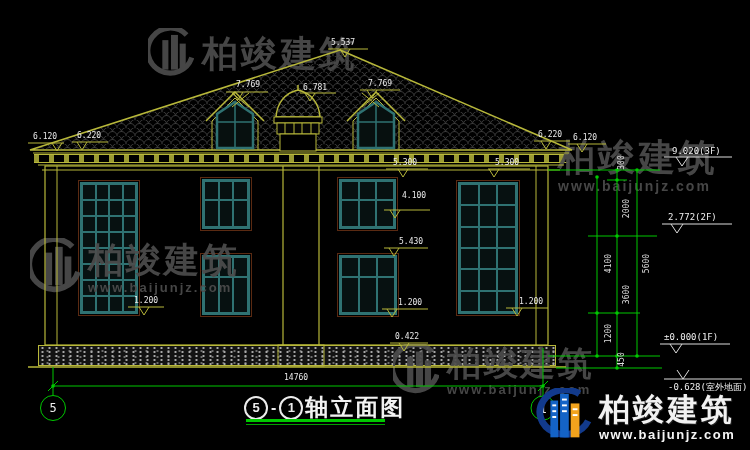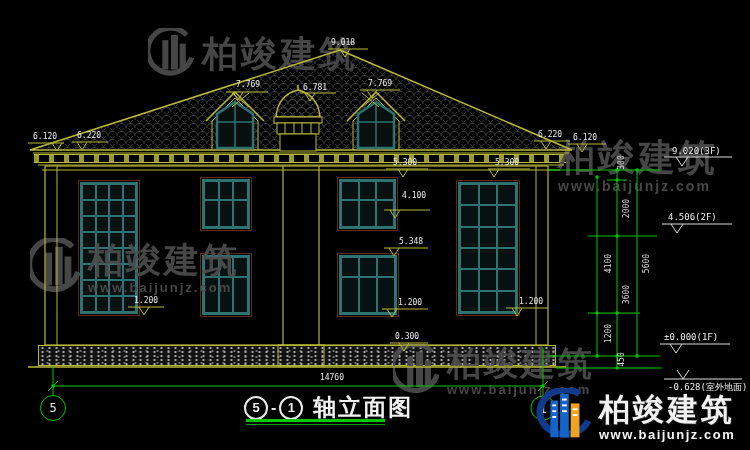--- a/index.html
+++ b/index.html
@@ -36,21 +36,21 @@
   #brandlogo{position:absolute;left:531px;top:388px;z-index:7;display:flex;align-items:center;gap:6px;}
   #brandlogo .txt{display:flex;flex-direction:column;line-height:1;}
   #brandlogo .brand{color:#f2f2f2;font-weight:900;font-size:31px;letter-spacing:3px;
                     text-shadow:1px 1px 0 #222;}
   #brandlogo .site{color:#f5f5f5;font-weight:bold;font-size:13px;letter-spacing:1.5px;margin-top:3px;}
   
   #titleblock{position:absolute;left:244px;top:392px;z-index:6;display:flex;align-items:center;gap:2px;}
   .circ{width:20px;height:20px;border:2px solid #ececec;border-radius:50%;color:#ececec;
         font:bold 13px/20px "Liberation Sans",sans-serif;text-align:center;flex:0 0 auto;}
   #titleblock .dash{color:#ececec;font:bold 16px "Liberation Sans",sans-serif;margin:0 1px;}
-  #titleblock .tlabel{color:#f2f2f2;font-weight:bold;font-size:23px;letter-spacing:2px;margin-left:8px;}
+  #titleblock .tlabel{color:#f2f2f2;font-weight:bold;font-size:23px;letter-spacing:2px;}
   .underline1{position:absolute;left:246px;top:419px;width:139px;height:3px;background:#00c800;z-index:6;}
   .underline2{position:absolute;left:246px;top:424px;width:139px;height:1px;background:#00a000;z-index:6;}
   .bubnum{position:absolute;z-index:6;color:#eee;font:12px "DejaVu Sans Mono",monospace;
           width:20px;text-align:center;}
 </style>
 </head>
 <body>
 
 <div id="stage">
 
@@ -284,40 +284,40 @@
         <div></div>
         <div></div>
         <div></div>
         <div></div>
         <div></div>
         <div></div>
         <div></div>
       </div>
   </div>
 
-  <div class="dt" style="left:331px;top:38px">9.018</div>
+  <div class="dt" style="left:331px;top:38px">5.537</div>
   <div class="dt" style="left:236px;top:80px">7.769</div>
   <div class="dt" style="left:303px;top:83px">6.781</div>
   <div class="dt" style="left:368px;top:79px">7.769</div>
   <div class="dt" style="left:33px;top:132px">6.120</div>
   <div class="dt" style="left:77px;top:131px">6.220</div>
   <div class="dt" style="left:538px;top:130px">6.220</div>
   <div class="dt" style="left:573px;top:133px">6.120</div>
   <div class="dt" style="left:393px;top:158px">5.300</div>
   <div class="dt" style="left:495px;top:158px">5.300</div>
   <div class="dt" style="left:402px;top:191px">4.100</div>
-  <div class="dt" style="left:399px;top:237px">5.348</div>
+  <div class="dt" style="left:399px;top:237px">5.430</div>
   <div class="dt" style="left:134px;top:296px">1.200</div>
   <div class="dt" style="left:398px;top:298px">1.200</div>
   <div class="dt" style="left:519px;top:297px">1.200</div>
-  <div class="dt" style="left:395px;top:332px">0.300</div>
-  <div class="dt" style="left:284px;top:373px;width:60px;text-align:right">14760</div>
+  <div class="dt" style="left:395px;top:332px">0.422</div>
+  <div class="dt" style="left:284px;top:373px;width:60px;text-align:left">14760</div>
 
   <div class="lt" style="left:672px;top:146px">9.020(3F)</div>
-  <div class="lt" style="left:668px;top:212px">4.506(2F)</div>
+  <div class="lt" style="left:668px;top:212px">2.772(2F)</div>
   <div class="lt" style="left:664px;top:332px">±0.000(1F)</div>
   <div class="lt" style="left:668px;top:381px">-0.628(室外地面)</div>
 
   <div class="vt" style="left:599px;top:158px">300</div>
   <div class="vt" style="left:604px;top:204px">2000</div>
   <div class="vt" style="left:586px;top:259px">4100</div>
   <div class="vt" style="left:604px;top:290px">3600</div>
   <div class="vt" style="left:586px;top:329px">1200</div>
   <div class="vt" style="left:599px;top:355px">450</div>
   <div class="vt" style="left:624px;top:259px">5600</div>

